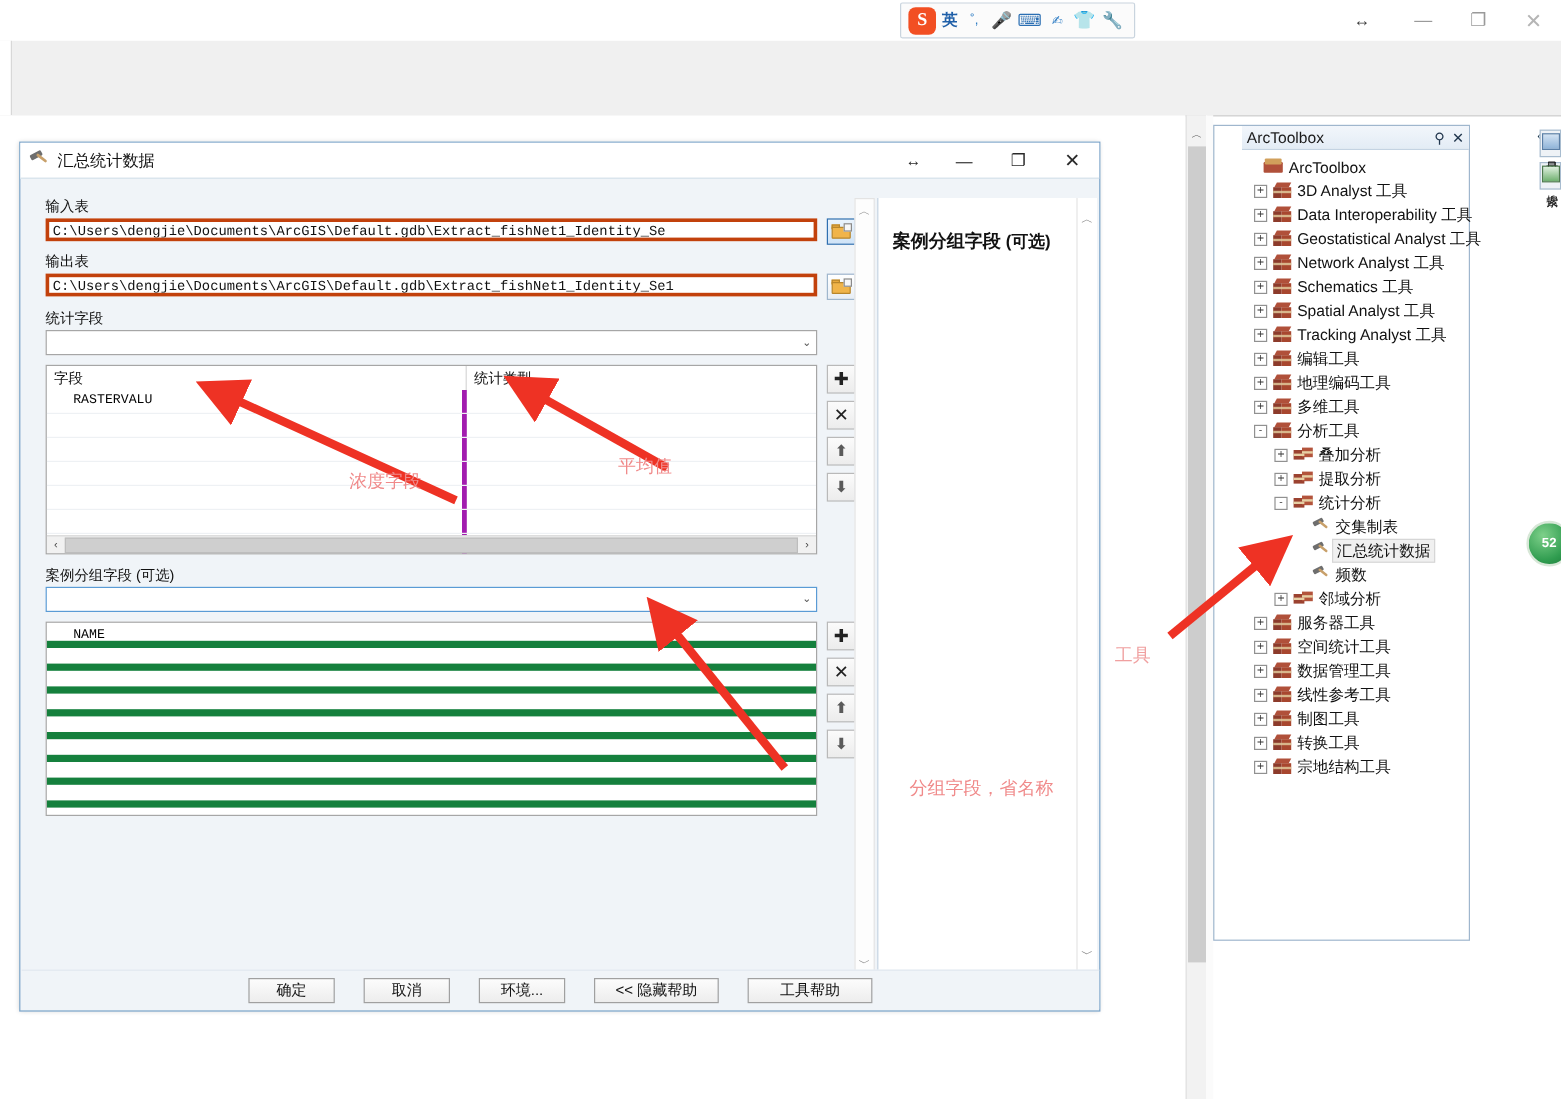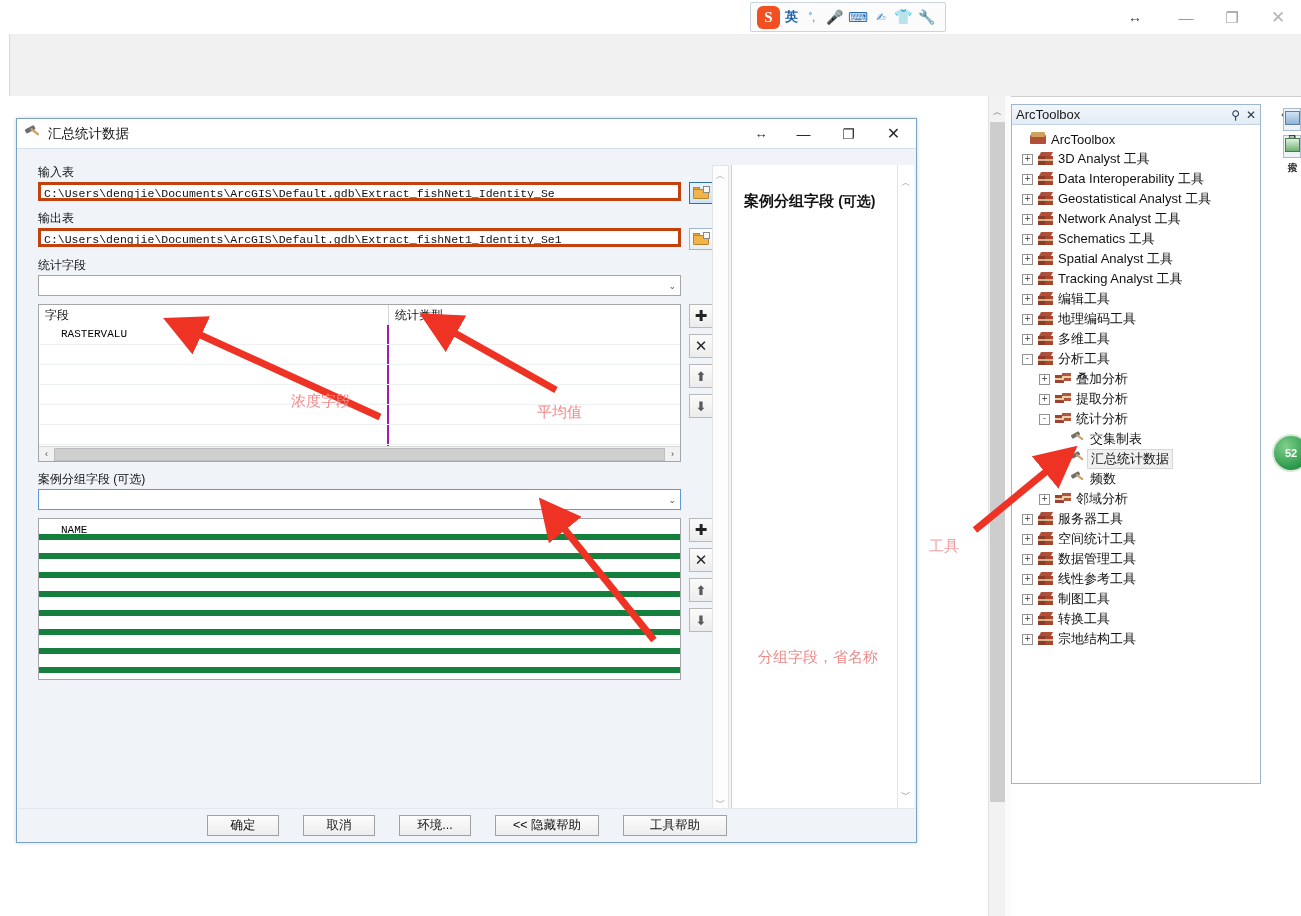--- a/index.html
+++ b/index.html
@@ -52,22 +52,22 @@
   }
   .ime-ic { color:#2f7dc4; font-size:14px; display:flex; align-items:center; justify-content:center; width:18px; height:22px; }
   .ime-ic.blue2 { color:#2b6fb3; }
   .ime-ic.small { font-size:11px; }
   .ime-ic.shirt { color:#1f6fc0; font-size:15px; }
   .ime-ic.wrench { color:#2c72b8; font-size:14px; }
   .ime-txt { color:#1f5fa8; font-size:13px; font-weight:bold; }
 
   
   .tb-panel {
-    position:absolute; left:1011px; top:104px; width:250px; height:680px;
-    background:#ffffff; border:1px solid #9fb6cd; box-sizing:border-box;
+    position:absolute; left:1011px; top:104px; width:214px; height:680px;
+    background:#ffffff; border:1px solid #9fb6cd; box-sizing:border-box;padding-left:23px;
   }
   .tb-header {
     height:20px; background:linear-gradient(#f2f6fb,#e3ecf5);
     border-bottom:1px solid #c4d3e2;
     display:flex; align-items:center; padding:0 4px; box-sizing:border-box;
   }
   .tb-title { font-size:13px; color:#1a1a1a; flex:1; }
   .tb-hicon { color:#21364d; font-size:12px; margin-left:6px; cursor:default; }
   .tb-tree { padding:4px 0 0 4px; font-size:13px; color:#111; }
   .tb-row { display:flex; align-items:center; height:20px; white-space:nowrap; }
@@ -204,21 +204,21 @@
   
   .grid {
     background:#ffffff; border:1px solid #a6a6a6; box-sizing:border-box;
     position:relative; overflow:hidden;
   }
   .grid-head { display:flex; height:20px; font-size:12px; color:#111; }
   .grid-head .c1 { width:350px; padding:2px 0 0 6px; box-sizing:border-box; border-right:1px solid #d6d6d6; }
   .grid-head .c2 { flex:1; padding:2px 0 0 6px; box-sizing:border-box; }
   .grid-rows { font-family:"Liberation Mono","DejaVu Sans Mono", monospace; font-size:11px; }
   .grid-row { display:flex; height:19px; border-bottom:1px solid #eef1f4; }
-  .grid-row .c1 { width:350px; padding:3px 0 0 22px; box-sizing:border-box; border-right:2px solid #a21caf; }
+  .grid-row .c1 { width:350px; padding:3px 0 0 22px; box-sizing:border-box; border-right:4px solid #a21caf; }
   .grid-row .c2 { flex:1; padding:3px 0 0 6px; box-sizing:border-box; }
 
   .hsb {
     height:15px; background:#f1f1f1; border-top:1px solid #d8d8d8;
     display:flex; align-items:center; box-sizing:border-box;
   }
   .hsb .ar { width:15px; text-align:center; font-size:9px; color:#444; }
   .hsb .tr { flex:1; height:13px; background:#cfcfcf; border:1px solid #bdbdbd; box-sizing:border-box; }
 
   
@@ -755,18 +755,18 @@
 
     <line x1="556" y1="390" x2="428" y2="318" stroke="#ee3224" stroke-width="7" marker-end="url(#ah)"></line>
 
     <line x1="654" y1="640" x2="545" y2="505" stroke="#ee3224" stroke-width="7" marker-end="url(#ah)"></line>
 
     <line x1="975" y1="530" x2="1070" y2="452" stroke="#ee3224" stroke-width="7" marker-end="url(#ah)"></line>
   </svg>
 
   <div class="anno-layer">
     <div class="anno-txt" style="left:291px; top:392px;">浓度字段</div>
-    <div class="anno-txt" style="left:537px; top:379px;margin-top:24px;">平均值</div>
+    <div class="anno-txt" style="left:515px; top:379px;">平均值</div>
     <div class="anno-txt" style="left:758px; top:648px;">分组字段，省名称</div>
     <div class="anno-txt dim" style="left:929px; top:537px;">工具</div>
   </div>
 
 </div>
 
 </body></html>

